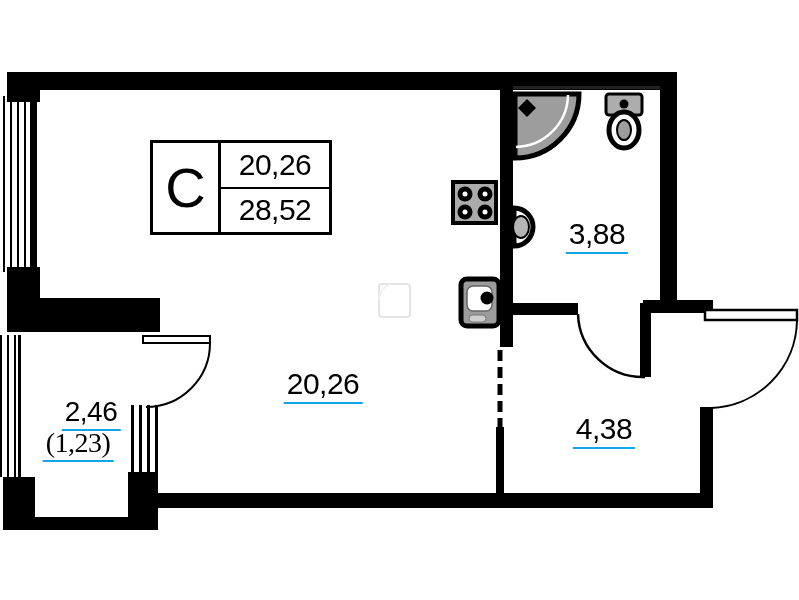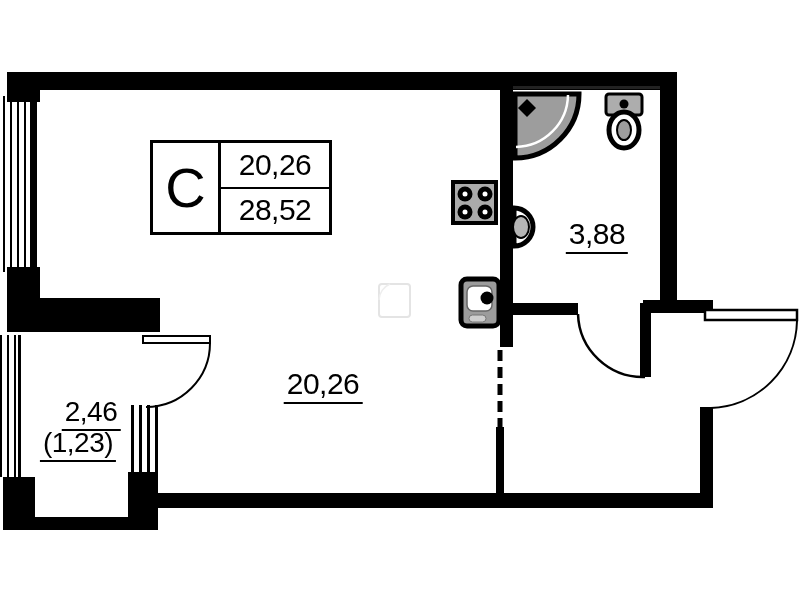--- a/index.html
+++ b/index.html
@@ -6,21 +6,21 @@
   .stage {
     position:relative; width:799px; height:600px; background:#fff;
     font-family:"Liberation Sans", sans-serif; overflow:hidden;
   }
   .stage svg { position:absolute; left:0; top:0; }
 
   
   .room-label {
     position:absolute; transform:translateX(-50%);
     font-size:30px; line-height:1; color:#000; white-space:nowrap;
-    letter-spacing:-0.5px; border-bottom:2px solid #000000; padding:0 3px 3px 3px;
+    letter-spacing:-0.5px; border-bottom:2px solid #0ea5e9; padding:0 3px 3px 3px;
   }
   .room-label.small { font-size:28px; }
 
   
   .legend {
     position:absolute; left:150px; top:140px; width:182px; height:95px;
     border:3px solid #000; box-sizing:border-box; display:flex; background:#fff;
   }
   .legend-left {
     width:68px; border-right:3px solid #000; box-sizing:border-box;
@@ -143,18 +143,19 @@
     <div class="legend-right">
       <div class="legend-row">20,26</div>
       <div class="legend-row">28,52</div>
     </div>
   </div>
 
   <div class="room-label" style="left:323px; top:369px;">20,26</div>
 
   <div class="room-label" style="left:597px; top:219px;">3,88</div>
 
+  <div class="room-label" style="left:604px; top:414px;">4,38</div>
 
   <div class="room-label small" style="left:91px; top:398px;">2,46</div>
 
-  <div class="room-label small" style="left:78px; top:429px;">(1,23)</div>
+  <div class="room-label small" style="left:78px; top:429px;font-family:Liberation Serif, serif;">(1,23)</div>
 
 </div>
 
 </body></html>

